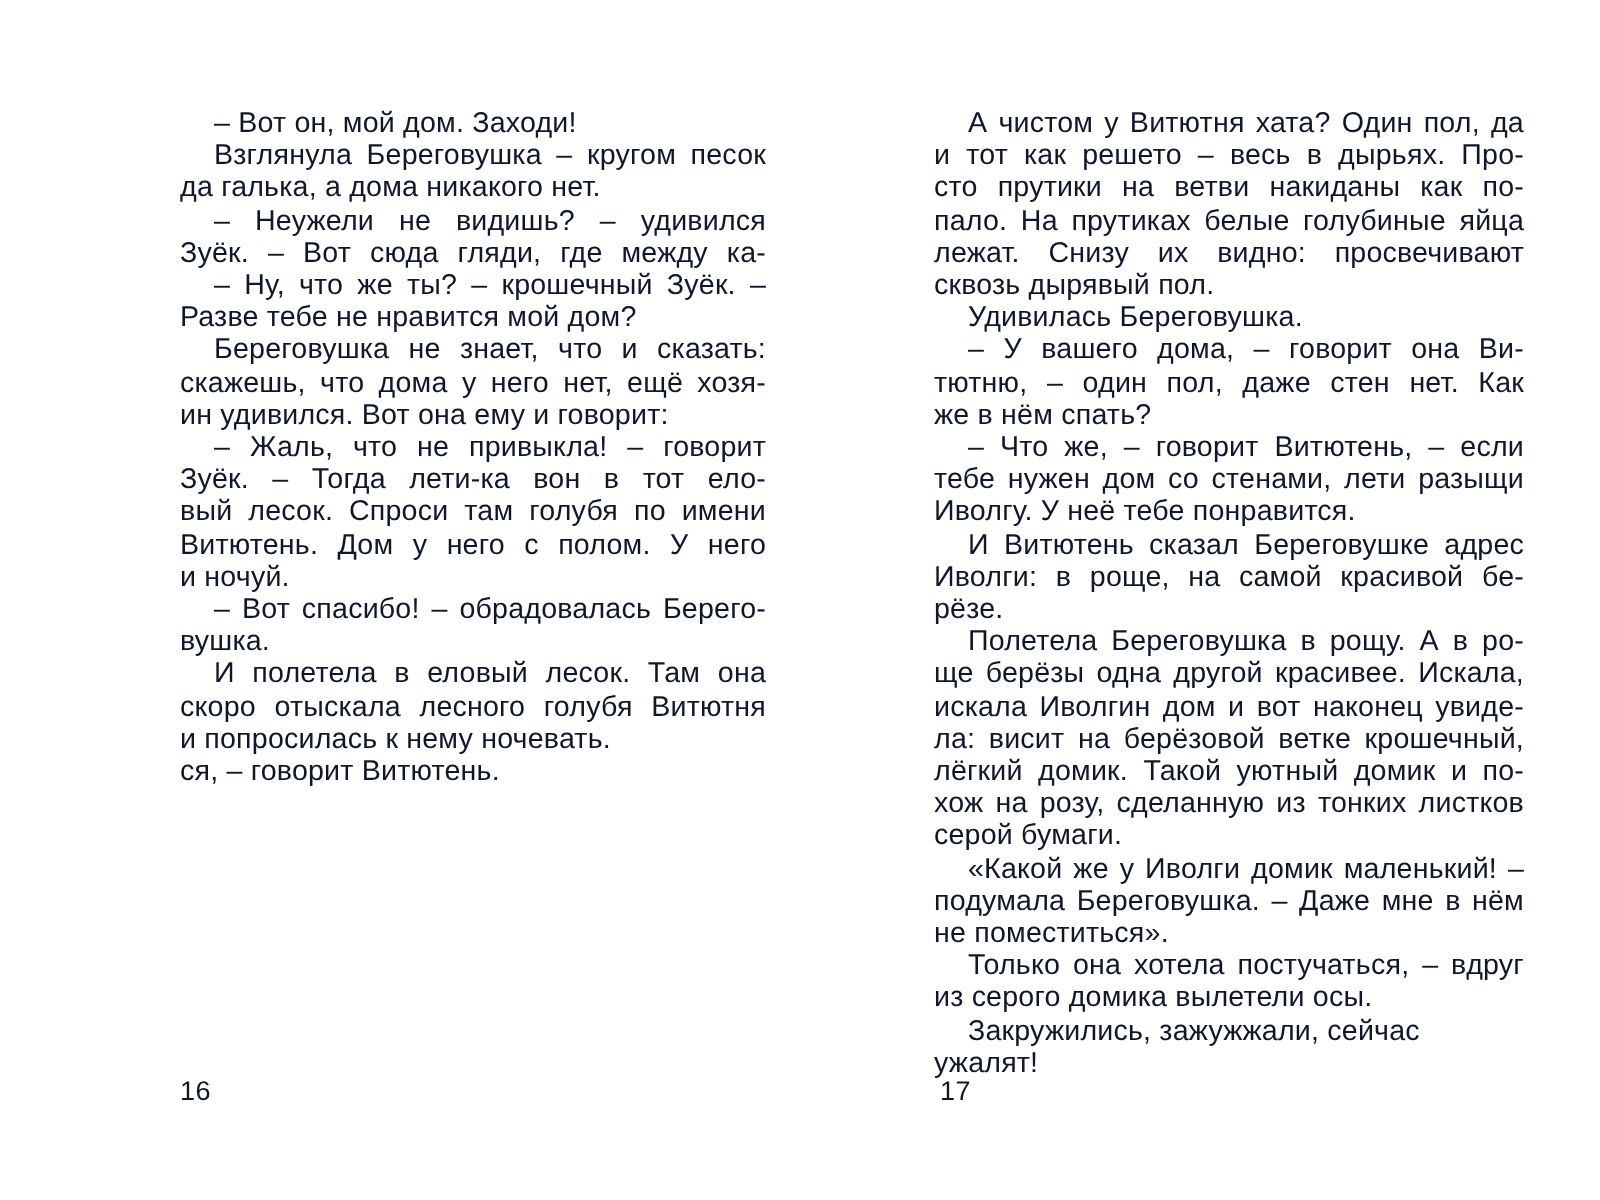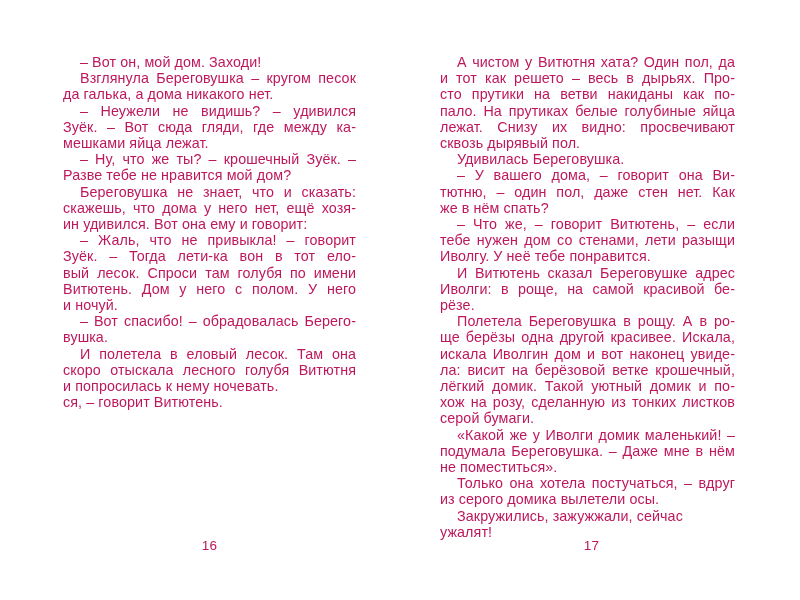--- a/index.html
+++ b/index.html
@@ -7,21 +7,22 @@
     padding: 0;
     background: #ffffff;
   }
   .spread {
     position: relative;
     width: 764px;
     height: 600px;
     background: #ffffff;
     overflow: hidden;
     font-family: "Liberation Sans", sans-serif;
-    color: #be185d;
+    color: #0f172a;
+    margin-left: 27px;
   }
   .text-col {
     position: absolute;
     top: 54px;
     font-size: 14.3px;
     line-height: 16.2px;
     letter-spacing: 0.1px;
   }
   .text-col.left  { left: 63px;  width: 293px; }
   .text-col.right { left: 440px; width: 295px; }
@@ -34,21 +35,20 @@
     text-align: justify;
     text-align-last: justify;
     text-justify: inter-word;
   }
   .line.first { text-indent: 17px; }
   .folio {
     position: absolute;
     top: 538px;
     font-size: 13.5px;
     line-height: 16px;
-    text-align: center;
     letter-spacing: 0.3px;
   }
   .folio.left  { left: 63px;  width: 293px; }
   .folio.right { left: 443px; width: 297px; }
 </style>
 </head>
 <body>
 
 <div class="spread">
 
@@ -56,21 +56,20 @@
       <div class="para">
         <div class="line first">– Вот он, мой дом. Заходи!</div>
       </div>
       <div class="para">
         <div class="line first full">Взглянула Береговушка – кругом песок</div>
         <div class="line">да галька, а дома никакого нет.</div>
       </div>
       <div class="para">
         <div class="line first full">– Неужели не видишь? – удивился</div>
         <div class="line full">Зуёк. – Вот сюда гляди, где между ка-</div>
-        <div class="line">мешками яйца лежат.</div>
       </div>
       <div class="para">
         <div class="line first full">– Ну, что же ты? – крошечный Зуёк. –</div>
         <div class="line">Разве тебе не нравится мой дом?</div>
       </div>
       <div class="para">
         <div class="line first full">Береговушка не знает, что и сказать:</div>
         <div class="line full">скажешь, что дома у него нет, ещё хозя-</div>
         <div class="line">ин удивился. Вот она ему и говорит:</div>
       </div>

